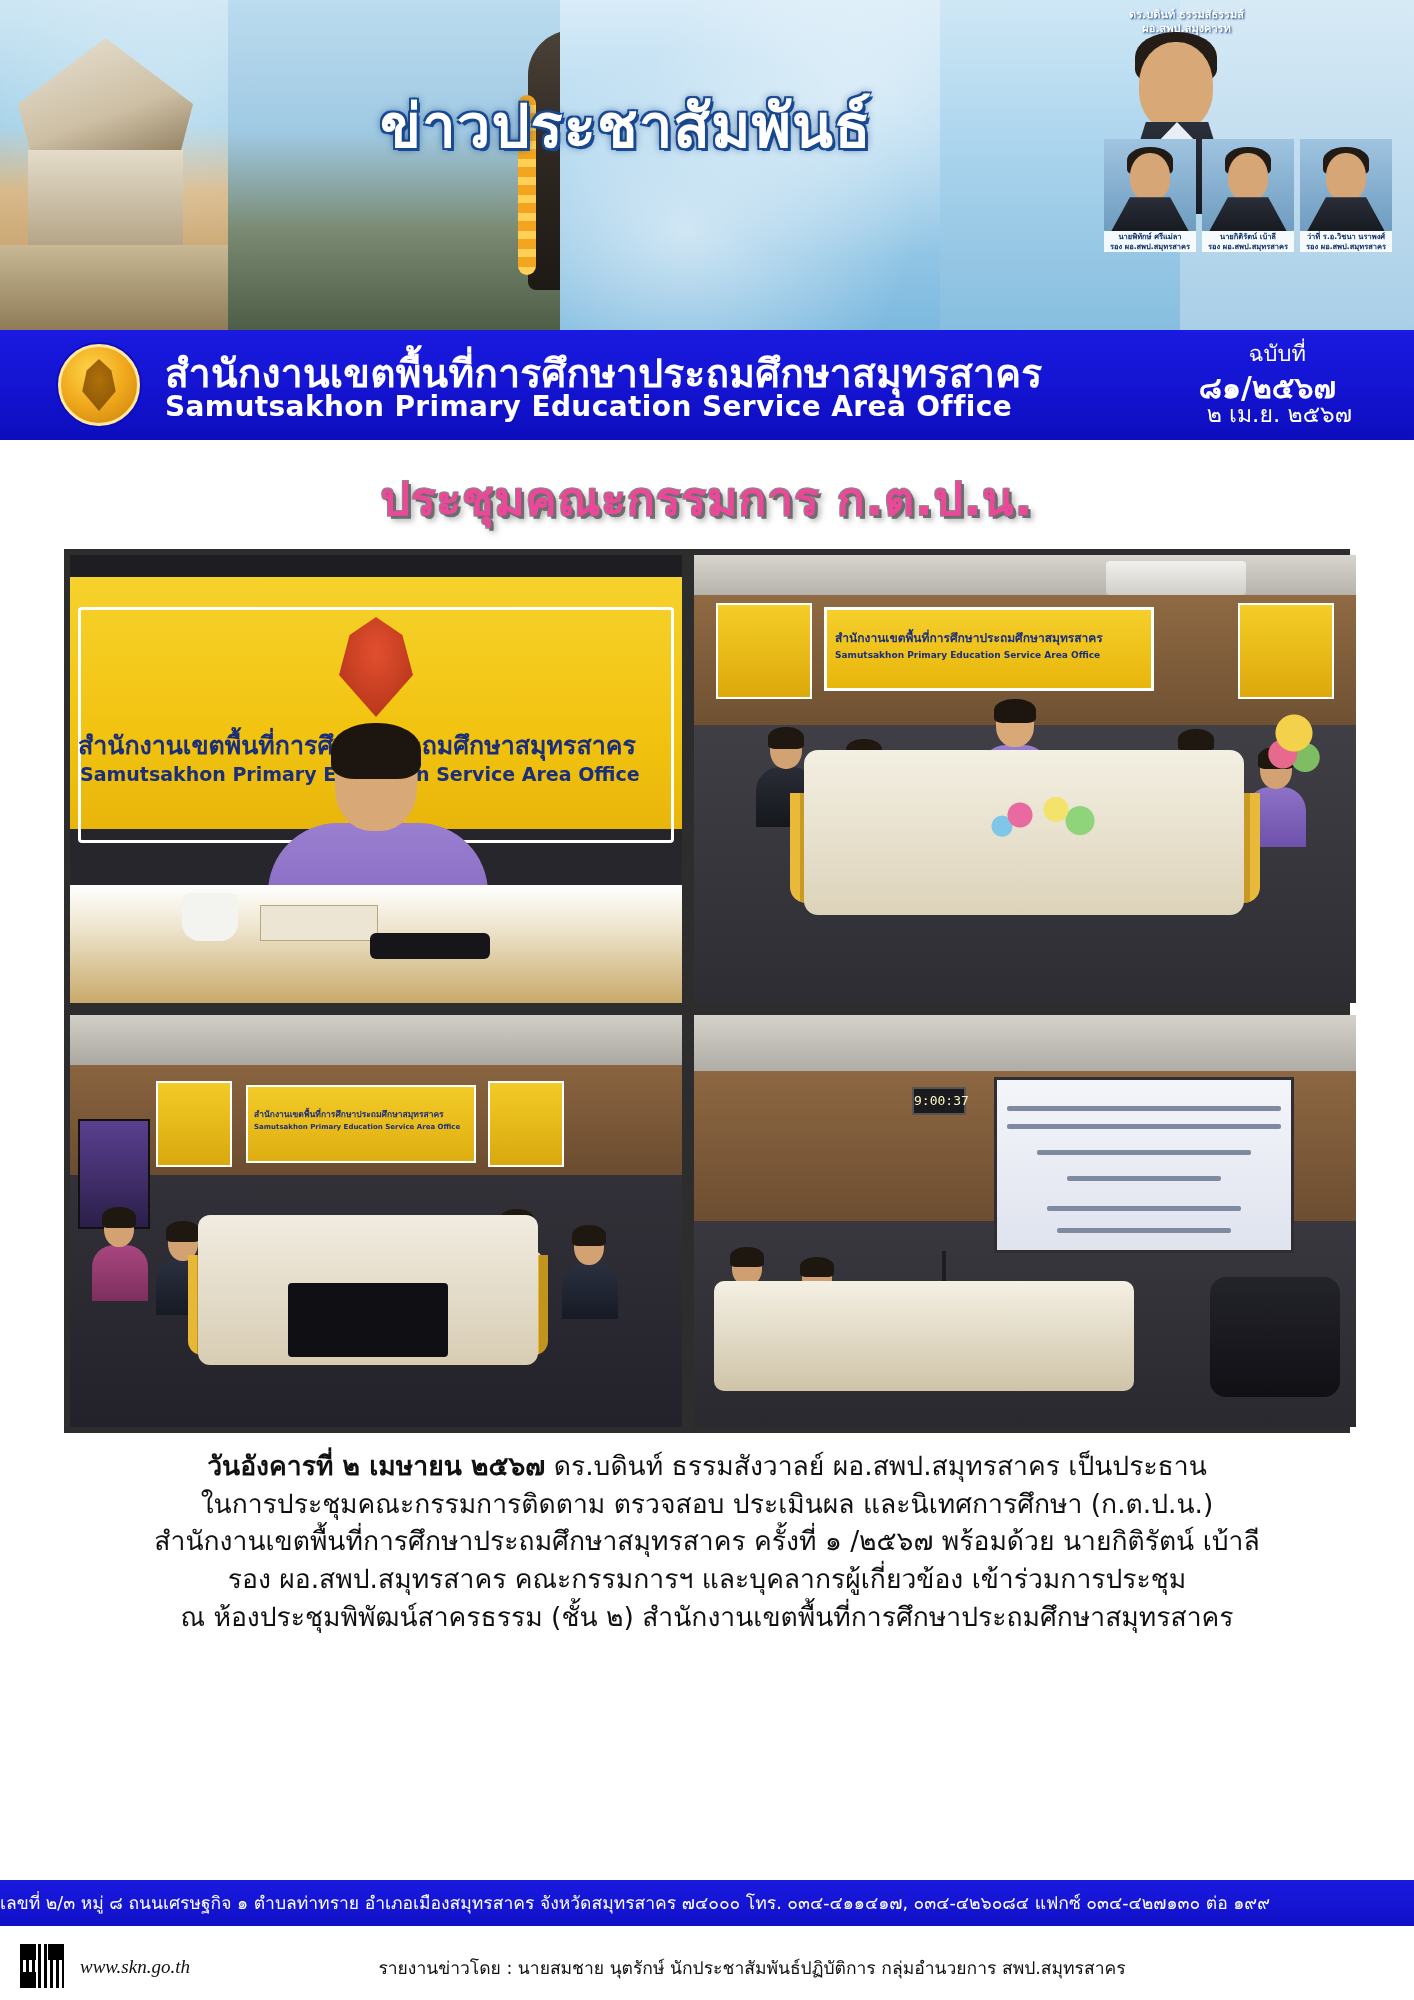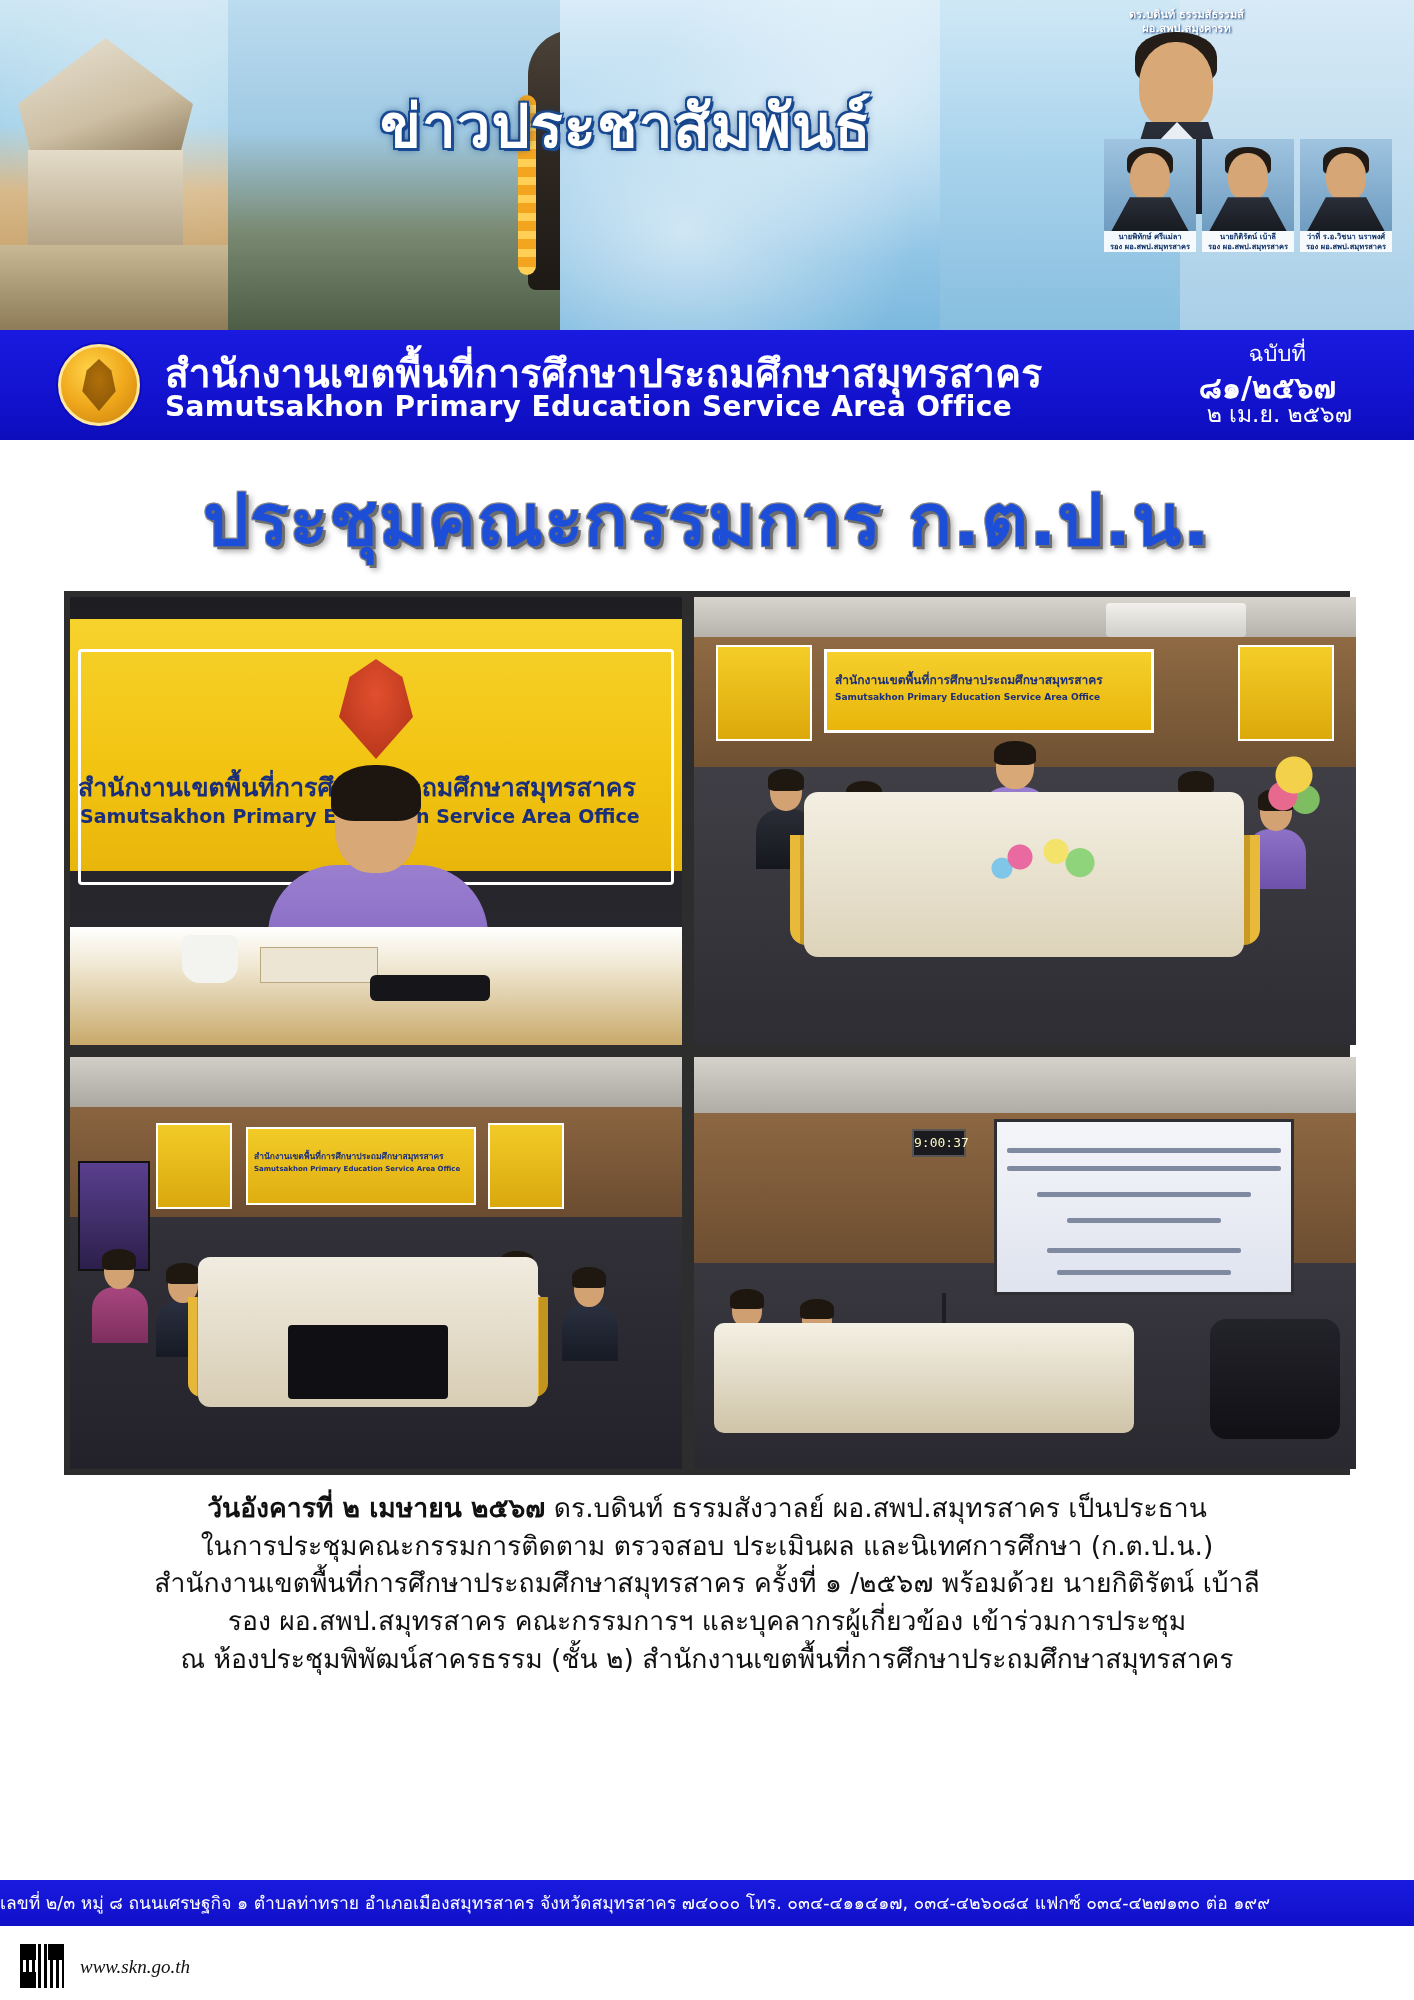--- a/index.html
+++ b/index.html
@@ -186,23 +186,23 @@
     font-weight: 700; font-family: "DejaVu Sans", sans-serif;
   }
   .issue-date {
     position: absolute; right: 62px; top: 66px; font-size: 23px; color: #fff;
     font-family: "DejaVu Sans", sans-serif;
   }
 
   
   .main-title {
     text-align: center;
-    font-size: 72px;
+    font-size: 46px;
     font-weight: 700;
-    color: #1d4ed8;
+    color: #ec4899;
     letter-spacing: 1px;
     margin-top: 22px;
     margin-bottom: 14px;
     font-family: "DejaVu Sans", sans-serif;
     text-shadow:
       3px 3px 0 #6d6d6d, -1px -1px 0 #8a8a8a, 1px -1px 0 #8a8a8a,
       -1px 1px 0 #8a8a8a, 5px 5px 6px rgba(0,0,0,.35);
   }
 
   
@@ -674,15 +674,16 @@
     <p>รอง ผอ.สพป.สมุทรสาคร  คณะกรรมการฯ และบุคลากรผู้เกี่ยวข้อง เข้าร่วมการประชุม</p>
     <p>ณ ห้องประชุมพิพัฒน์สาครธรรม (ชั้น ๒) สำนักงานเขตพื้นที่การศึกษาประถมศึกษาสมุทรสาคร</p>
   </div>
 
   <div class="footer-bar">
     <span>เลขที่ ๒/๓ หมู่ ๘ ถนนเศรษฐกิจ ๑ ตำบลท่าทราย อำเภอเมืองสมุทรสาคร จังหวัดสมุทรสาคร ๗๔๐๐๐    โทร. ๐๓๔-๔๑๑๔๑๗, ๐๓๔-๔๒๖๐๘๔ แฟกซ์ ๐๓๔-๔๒๗๑๓๐ ต่อ ๑๙๙</span>
   </div>
   <div class="footer-bottom">
     <div class="qr"></div>
     <div class="site-url">www.skn.go.th</div>
+    <div class="reporter">รายงานข่าวโดย : นายสมชาย นุตรักษ์ นักประชาสัมพันธ์ปฏิบัติการ กลุ่มอำนวยการ สพป.สมุทรสาคร</div>
   </div>
 
 </div>
 
 </body></html>

